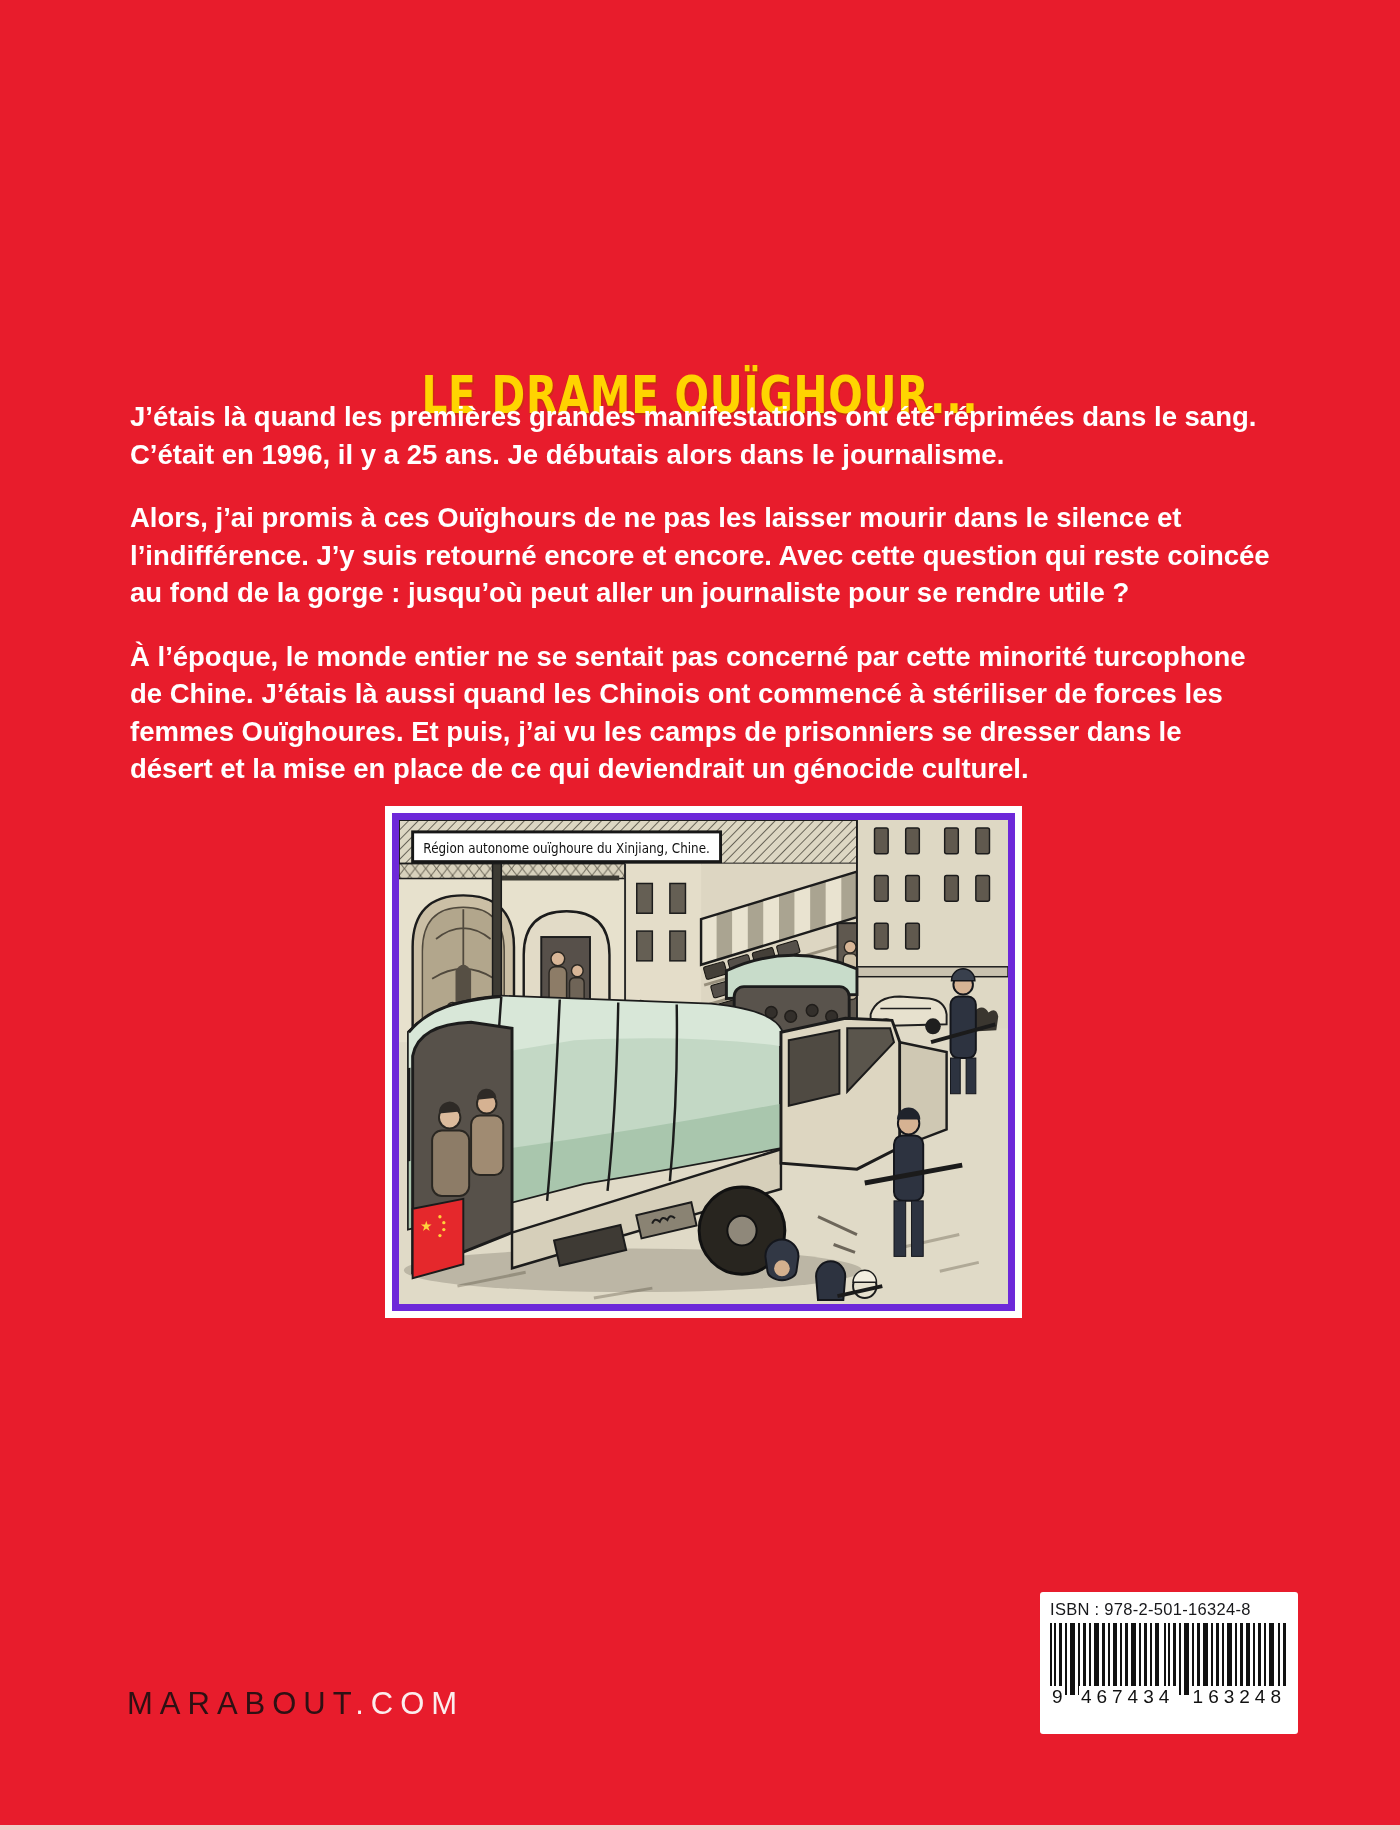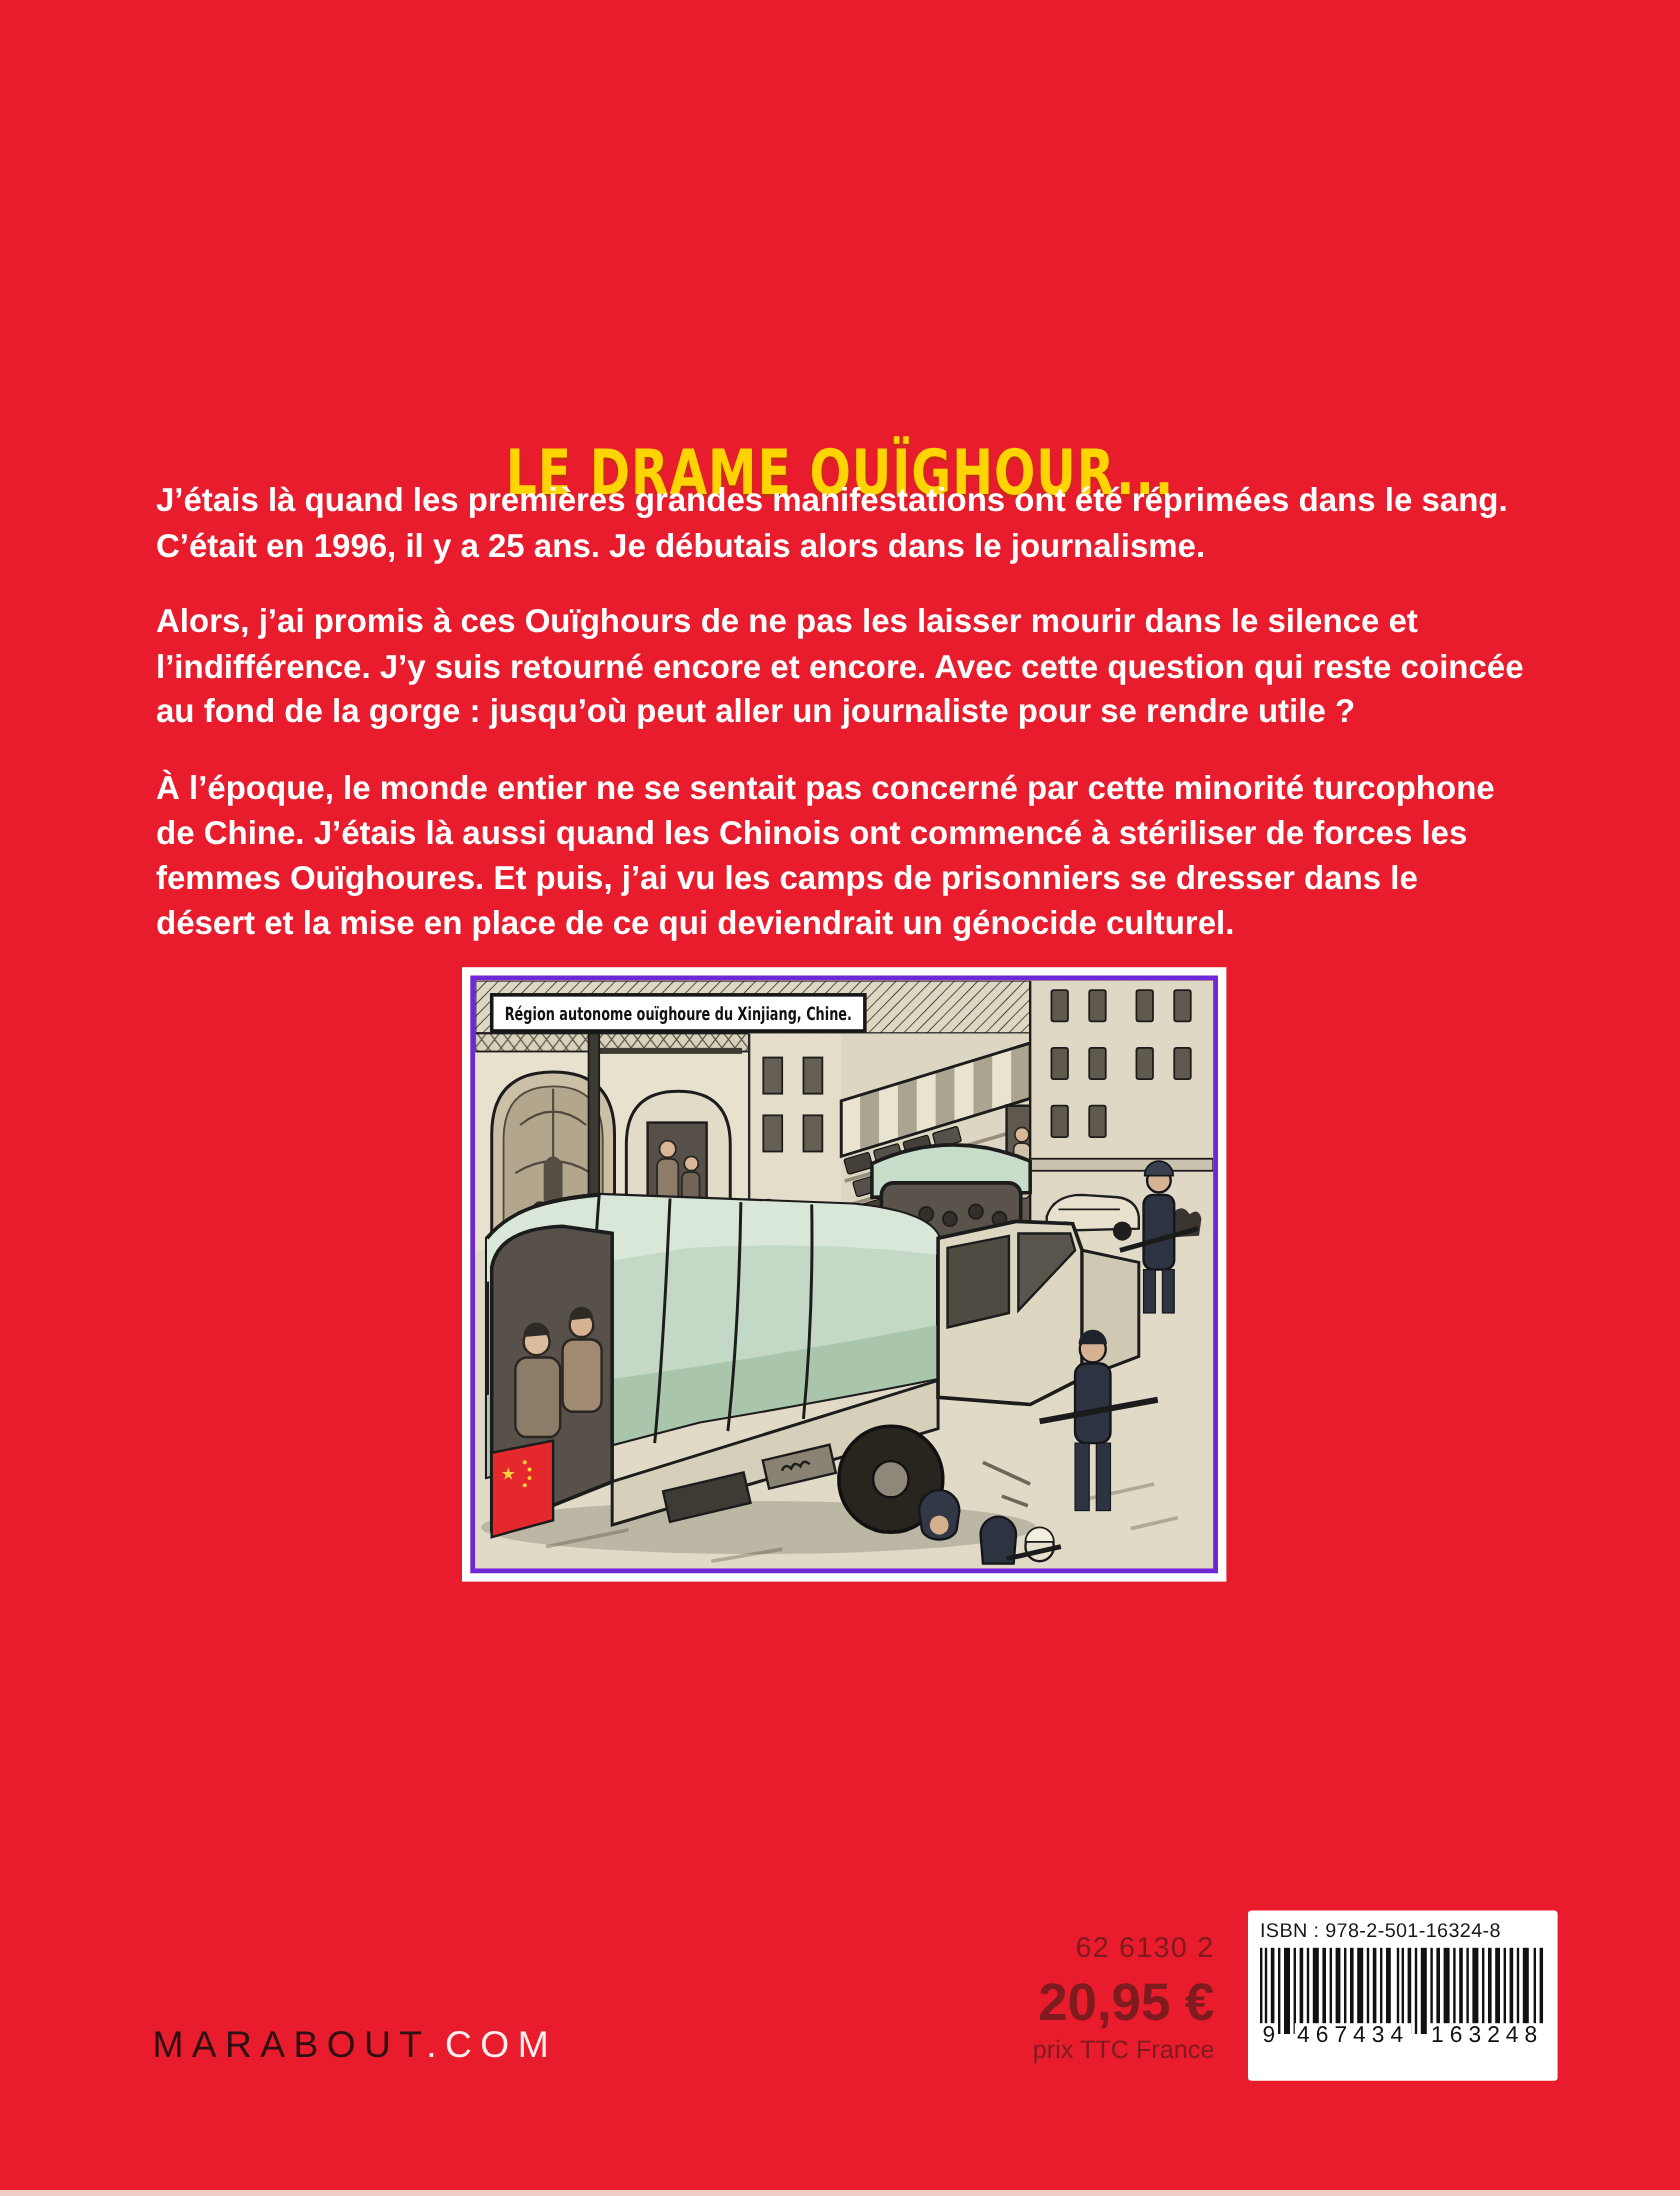--- a/index.html
+++ b/index.html
@@ -10,21 +10,21 @@
   .title{position:absolute;top:330px;left:0;width:100%;text-align:center;
          font-family:"DejaVu Sans",sans-serif;font-weight:800;font-size:52px;letter-spacing:1px;
          color:#ffd400;transform:scaleX(.78);text-shadow:2px 2px 0 rgba(175,62,0,.45),-1px 1px 0 rgba(175,62,0,.35);}
 
   .bodytext{position:absolute;top:398px;left:130px;width:1140px;color:#ffffff;
             font-size:27.5px;line-height:37.5px;font-weight:700;text-align:left;}
   .bodytext p{margin:0 0 26px 0;}
 
   .comic{position:absolute;left:385px;top:806px;width:637px;height:512px;background:#ffffff;
          padding:7px;box-sizing:border-box;}
-  .comic-inner{width:100%;height:100%;border:4px solid #6d28d9;box-sizing:border-box;background:#fca5a5;overflow:hidden;font-weight:bold;}
+  .comic-inner{width:100%;height:100%;border:7px solid #6d28d9;box-sizing:border-box;background:#7dd3fc;overflow:hidden;}
   .comic-inner svg{display:block;width:100%;height:100%;}
 
   .brand{position:absolute;left:127px;top:1686px;font-size:31px;letter-spacing:7px;font-weight:500;color:#2e1013;white-space:nowrap;}
   .brand .tld{color:#fbeeee;margin-top:48px;}
 
   .priceblock{position:absolute;left:660px;top:1610px;width:352px;text-align:right;color:#7d1b1f;}
   .priceblock .ref{font-size:24px;letter-spacing:1px;}
   .priceblock .price{font-size:44px;font-weight:600;margin-top:6px;}
   .priceblock .note{font-size:21px;margin-top:3px;}
 
@@ -274,25 +274,20 @@
           <text x="172" y="33" text-anchor="middle" font-family="DejaVu Sans, sans-serif" font-size="15" fill="#111" textLength="294" lengthAdjust="spacingAndGlyphs">Région autonome ouïghoure du Xinjiang, Chine.</text>
         </g>
       </svg>
     </div>
   </div>
 
   <div class="brand">
     <span>MARABOUT</span><span class="tld">.COM</span>
   </div>
 
-  <div class="priceblock">
-    <div class="ref">62 6130 2</div>
-    <div class="price">20,95 €</div>
-    <div class="note">prix TTC France</div>
-  </div>
 
   <div class="barcode">
     <div class="isbn">ISBN : 978-2-501-16324-8</div>
     <svg class="bars" viewBox="0 0 236 84" preserveAspectRatio="none">
       <g fill="#111">
         <rect x="0" y="0" width="2" height="84"></rect>
           <rect x="4" y="0" width="2" height="84"></rect>
         <rect x="9" y="0" width="3" height="72"></rect>
           <rect x="15" y="0" width="2" height="72"></rect>
           <rect x="20" y="0" width="5" height="72"></rect>

